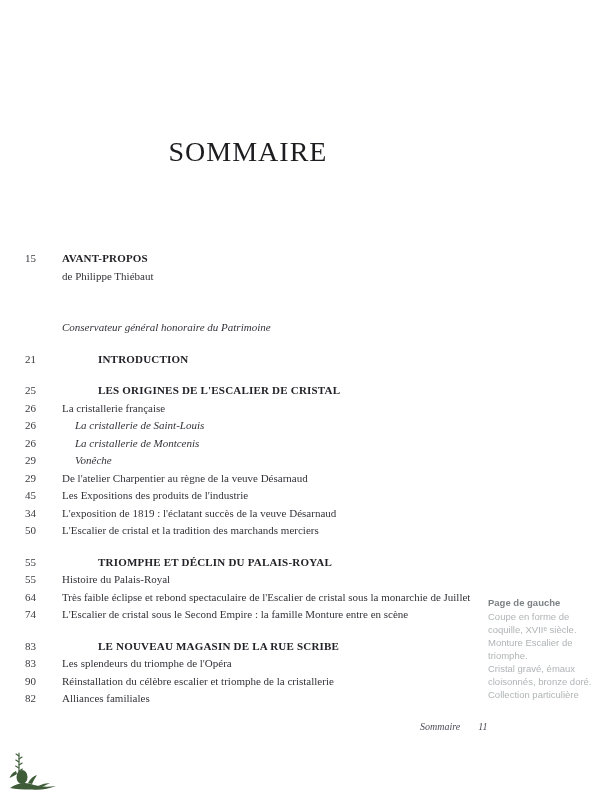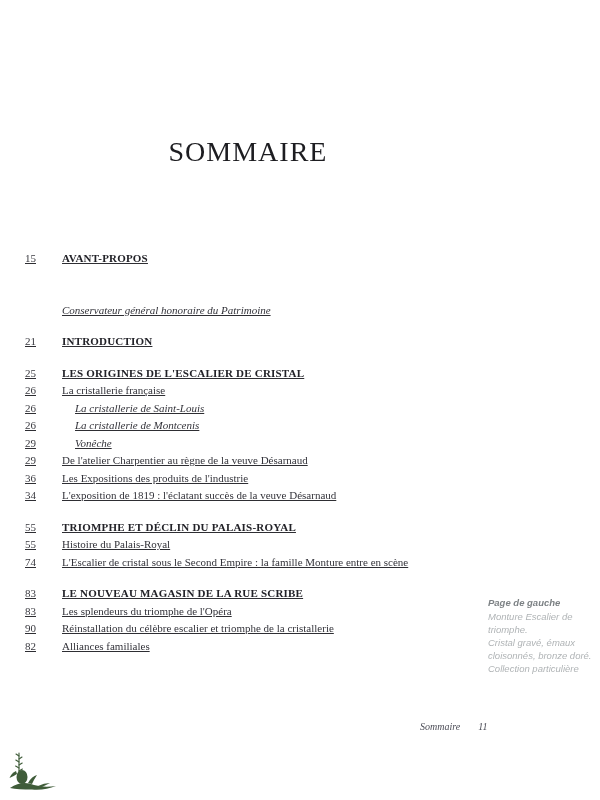--- a/index.html
+++ b/index.html
@@ -34,23 +34,22 @@
     top: 250px;
     left: 25px;
     width: 460px;
   }
   .toc-row {
     display: flex;
     align-items: baseline;
     line-height: 17.5px;
     font-size: 11px;
     white-space: nowrap;
-    text-decoration: underline;
-  }
-  .toc-row.gap { margin-top: 14px; }
+  }
+  .toc-row.gap { margin-top: 14px; gap: 36px; }
   .toc-num {
     flex: none;
     width: 15px;
     font-size: 11px;
     color: #3a3a40;
   }
   .toc-label {
     flex: 1;
     padding-left: 22px;
     color: #33333a;
@@ -67,21 +66,20 @@
   .toc-row.role .toc-label { font-style: italic; margin-top: 34px; }
   .caption {
     position: absolute;
     top: 596px;
     left: 488px;
     width: 104px;
     font-family: "Liberation Sans", "DejaVu Sans", sans-serif;
     font-size: 9.5px;
     line-height: 13px;
     color: #b0b4b6;
-    font-style: italic;
   }
   .caption-title {
     font-weight: 700;
     color: #7c8184;
     margin-bottom: 1px;
   }
   .caption-line { margin: 0; }
   .footer {
     position: absolute;
     top: 721px;
@@ -103,20 +101,24 @@
 
 <div class="page">
 
   <h1 class="title">SOMMAIRE</h1>
 
   <div class="toc">
       <div class="toc-row chapter">
         <span class="toc-num">15</span>
         <span class="toc-label">AVANT-PROPOS</span>
       </div>
+      <div class="toc-row plain">
+        <span class="toc-num"></span>
+        <span class="toc-label">de Philippe Thiébaut</span>
+      </div>
       <div class="toc-row role">
         <span class="toc-num"></span>
         <span class="toc-label">Conservateur général honoraire du Patrimoine</span>
       </div>
       <div class="toc-row chapter gap">
         <span class="toc-num">21</span>
         <span class="toc-label">INTRODUCTION</span>
       </div>
       <div class="toc-row chapter gap">
         <span class="toc-num">25</span>
@@ -136,34 +138,42 @@
       </div>
       <div class="toc-row sub">
         <span class="toc-num">29</span>
         <span class="toc-label">Vonêche</span>
       </div>
       <div class="toc-row entry">
         <span class="toc-num">29</span>
         <span class="toc-label">De l'atelier Charpentier au règne de la veuve Désarnaud</span>
       </div>
       <div class="toc-row entry">
-        <span class="toc-num">36</span>
+        <span class="toc-num">45</span>
         <span class="toc-label">Les Expositions des produits de l'industrie</span>
       </div>
       <div class="toc-row entry">
         <span class="toc-num">34</span>
         <span class="toc-label">L'exposition de 1819 : l'éclatant succès de la veuve Désarnaud</span>
       </div>
+      <div class="toc-row entry">
+        <span class="toc-num">50</span>
+        <span class="toc-label">L'Escalier de cristal et la tradition des marchands merciers</span>
+      </div>
       <div class="toc-row chapter gap">
         <span class="toc-num">55</span>
         <span class="toc-label">TRIOMPHE ET DÉCLIN DU PALAIS-ROYAL</span>
       </div>
       <div class="toc-row entry">
         <span class="toc-num">55</span>
         <span class="toc-label">Histoire du Palais-Royal</span>
+      </div>
+      <div class="toc-row entry">
+        <span class="toc-num">64</span>
+        <span class="toc-label">Très faible éclipse et rebond spectaculaire de l'Escalier de cristal sous la monarchie de Juillet</span>
       </div>
       <div class="toc-row entry">
         <span class="toc-num">74</span>
         <span class="toc-label">L'Escalier de cristal sous le Second Empire : la famille Monture entre en scène</span>
       </div>
       <div class="toc-row chapter gap">
         <span class="toc-num">83</span>
         <span class="toc-label">LE NOUVEAU MAGASIN DE LA RUE SCRIBE</span>
       </div>
       <div class="toc-row entry">
@@ -176,20 +186,21 @@
       </div>
       <div class="toc-row entry">
         <span class="toc-num">82</span>
         <span class="toc-label">Alliances familiales</span>
       </div>
     </div>
 
   <aside class="caption">
     <div class="caption-title">Page de gauche</div>
     <div id="caption-lines">
+        <p class="caption-line">Coupe en forme de coquille, XVIIᵉ siècle.</p>
         <p class="caption-line">Monture Escalier de triomphe.</p>
         <p class="caption-line">Cristal gravé, émaux cloisonnés, bronze doré.</p>
         <p class="caption-line">Collection particulière</p>
       </div>
   </aside>
 
   <div class="footer">
     <span>Sommaire</span>
     <span>11</span>
   </div>

